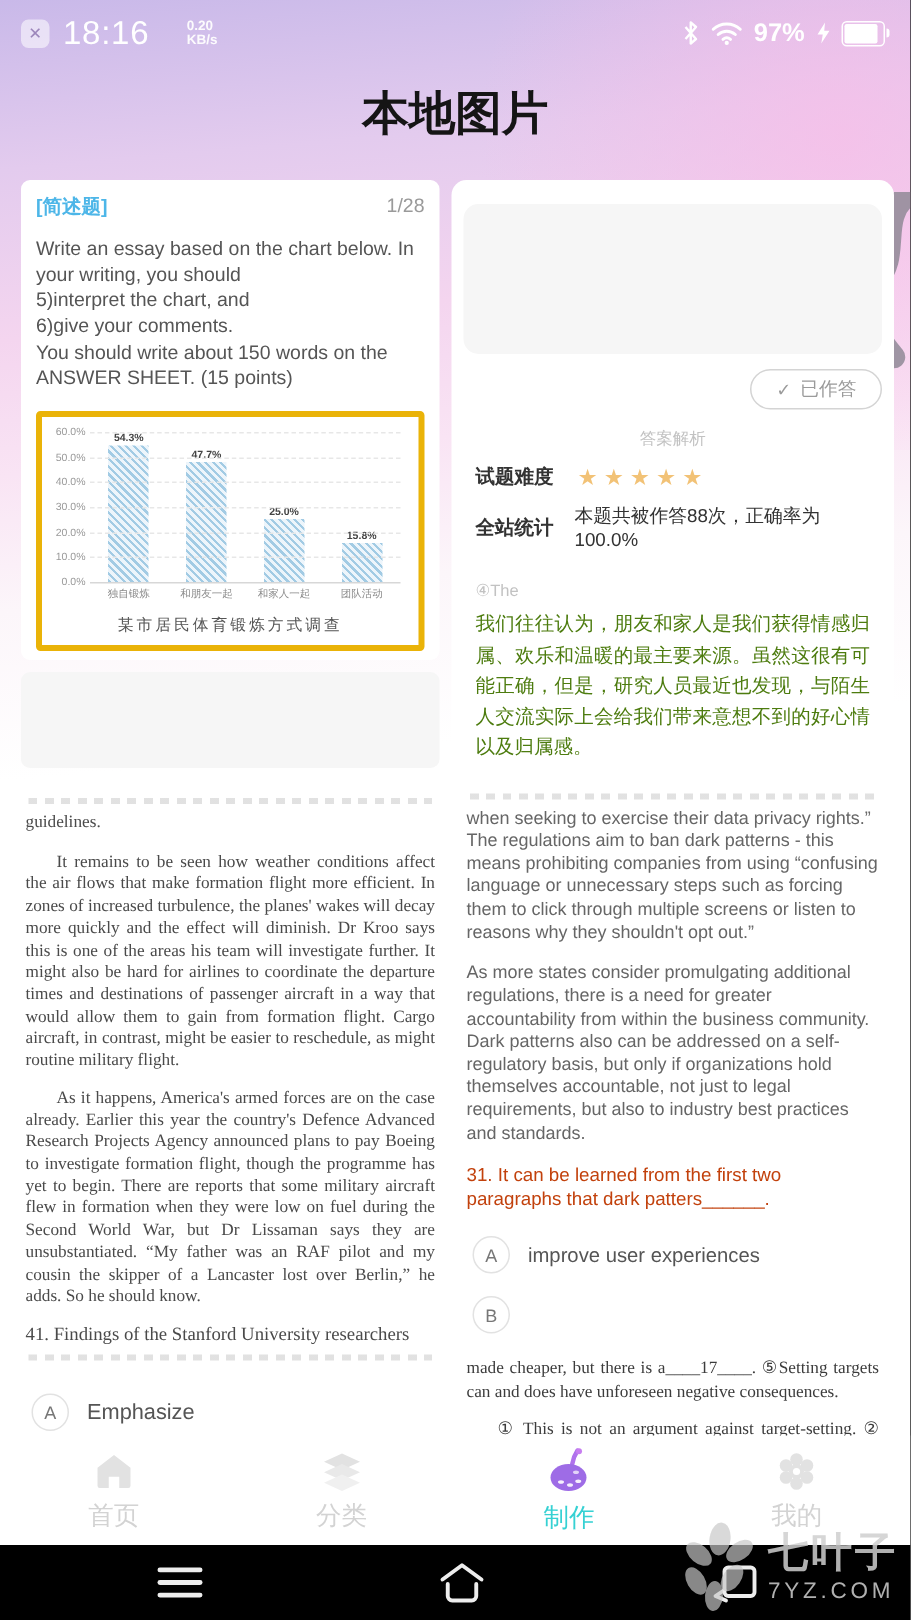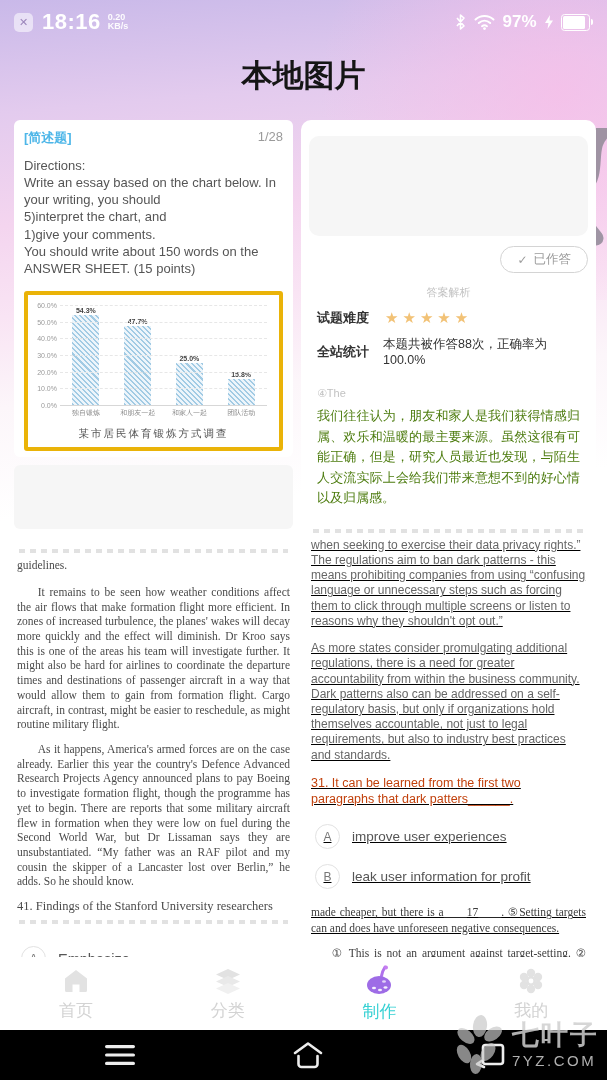--- a/index.html
+++ b/index.html
@@ -4,22 +4,22 @@
 <style>
   html,body{margin:0;padding:0;background:#222;}
   .screen{position:relative;width:607px;height:1080px;overflow:hidden;margin:0 auto;
     font-family:"Liberation Sans","DejaVu Sans",sans-serif;
     background:linear-gradient(175deg,#c9b9e9 0%,#e3cbee 10%,#f4d5ef 20%,#f9e4f4 28%,#fcf6fa 36%,#ffffff 46%);}
   .screen::before{content:"";position:absolute;top:0;right:0;width:320px;height:300px;
     background:radial-gradient(circle at 85% 30%,rgba(248,190,232,.75),rgba(248,190,232,0) 70%);pointer-events:none;}
   
   .statusbar{position:absolute;top:0;left:0;right:0;height:44px;display:flex;align-items:center;padding:0 14px;color:#fff;z-index:5;}
   .sb-appicon{width:19px;height:19px;border-radius:5px;background:rgba(255,255,255,.55);display:flex;align-items:center;justify-content:center;font-size:11px;color:#9c86bb;font-weight:bold;}
-  .sb-time{font-size:22px;font-weight:bold;margin-left:9px;letter-spacing:.5px;}
-  .sb-speed{margin-left:7px;font-size:9px;line-height:1.05;font-weight:bold;opacity:.95;}
+  .sb-time{font-size:22px;font-weight:normal;margin-left:9px;letter-spacing:.5px;}
+  .sb-speed{margin-left:25px;font-size:9px;line-height:1.05;font-weight:bold;opacity:.95;}
   .sb-right{margin-left:auto;display:flex;align-items:center;gap:7px;}
   .sb-batt{font-size:17px;font-weight:bold;}
   .batt-body{position:relative;width:25px;height:13px;border:1.5px solid #fff;border-radius:3.5px;display:flex;align-items:center;padding:1px;}
   .batt-fill{height:100%;width:88%;background:#fff;border-radius:1.5px;}
   .batt-nub{width:2.5px;height:6px;background:#fff;border-radius:0 2px 2px 0;margin-left:1px;}
   
   .page-title{position:absolute;top:55px;left:0;right:0;text-align:center;font-size:31px;font-weight:bold;color:#151515;z-index:4;}
   
   .ribbon{position:absolute;top:128px;right:0;z-index:1;}
   
@@ -131,24 +131,23 @@
   <div class="cols">
 
     <div class="col">
 
       <div class="qcard">
         <div class="qcard-head">
           <span class="qtag">[简述题]</span>
           <span class="qindex">1/28</span>
         </div>
         <div class="directions">
-          <div>Directions:</div>
           <div>Write an essay based on the chart below. In your writing, you should</div>
           <div>5)interpret the chart, and</div>
-          <div>1)give your comments.</div>
+          <div>6)give your comments.</div>
           <div>You should write about 150 words on the ANSWER SHEET. (15 points)</div>
         </div>
         <div class="chart">
           <div class="plot">
             <div class="bars">
                 <div class="bar-slot">
                   <div class="bar-value">54.3%</div>
                   <div class="bar" style="height: 90.5px;"></div>
                 </div>
                 <div class="bar-slot">
@@ -226,35 +225,34 @@
           <span class="stars">★★★★★</span>
         </div>
         <div class="ana-row">
           <span class="ana-lbl">全站统计</span>
           <span class="ana-val">本题共被作答88次，正确率为100.0%</span>
         </div>
         <div class="sub-header">④The</div>
         <p class="cn-para">我们往往认为，朋友和家人是我们获得情感归属、欢乐和温暖的最主要来源。虽然这很有可能正确，但是，研究人员最近也发现，与陌生人交流实际上会给我们带来意想不到的好心情以及归属感。</p>
       </div>
 
-      <div class="scan" style="padding-left:2px;padding-right:2px;text-decoration:underline;">
+      <div class="scan" style="padding-left:2px;padding-right:2px;">
         <div class="faded-line"></div>
         <div class="sans-txt">
           <p>when seeking to exercise their data privacy rights.” The regulations aim to ban dark patterns - this means prohibiting companies from using “confusing language or unnecessary steps such as forcing them to click through multiple screens or listen to reasons why they shouldn't opt out.”</p>
           <p>As more states consider promulgating additional regulations, there is a need for greater accountability from within the business community. Dark patterns also can be addressed on a self-regulatory basis, but only if organizations hold themselves accountable, not just to legal requirements, but also to industry best practices and standards.</p>
         </div>
         <div class="q-sans">31.  It can be learned from the first two paragraphs that dark patters______.</div>
         <div class="options">
           <div class="option">
               <span class="opt-circle">A</span>
               <span class="opt-text" style="font-size:13.5px">improve user experiences</span>
             </div>
           <div class="option">
               <span class="opt-circle">B</span>
-              <span class="opt-text" style="font-size:13.5px">leak user information for profit</span>
             </div>
         </div>
         <div class="serif2">
           <p>made cheaper, but there is a____17____. ⑤Setting targets can and does have unforeseen negative consequences.</p>
           <p class="indent">① This is not an argument against target-setting. ② But it is an argument for exploring consequences first. ③ All good targets should have multiple criteria ____18____critical factors such as time, money, quality and customer feedback. ④The trick is not only to__19____just one or even two dimensions of the objective, but</p>
         </div>
       </div>
     </div>
   </div>
 

